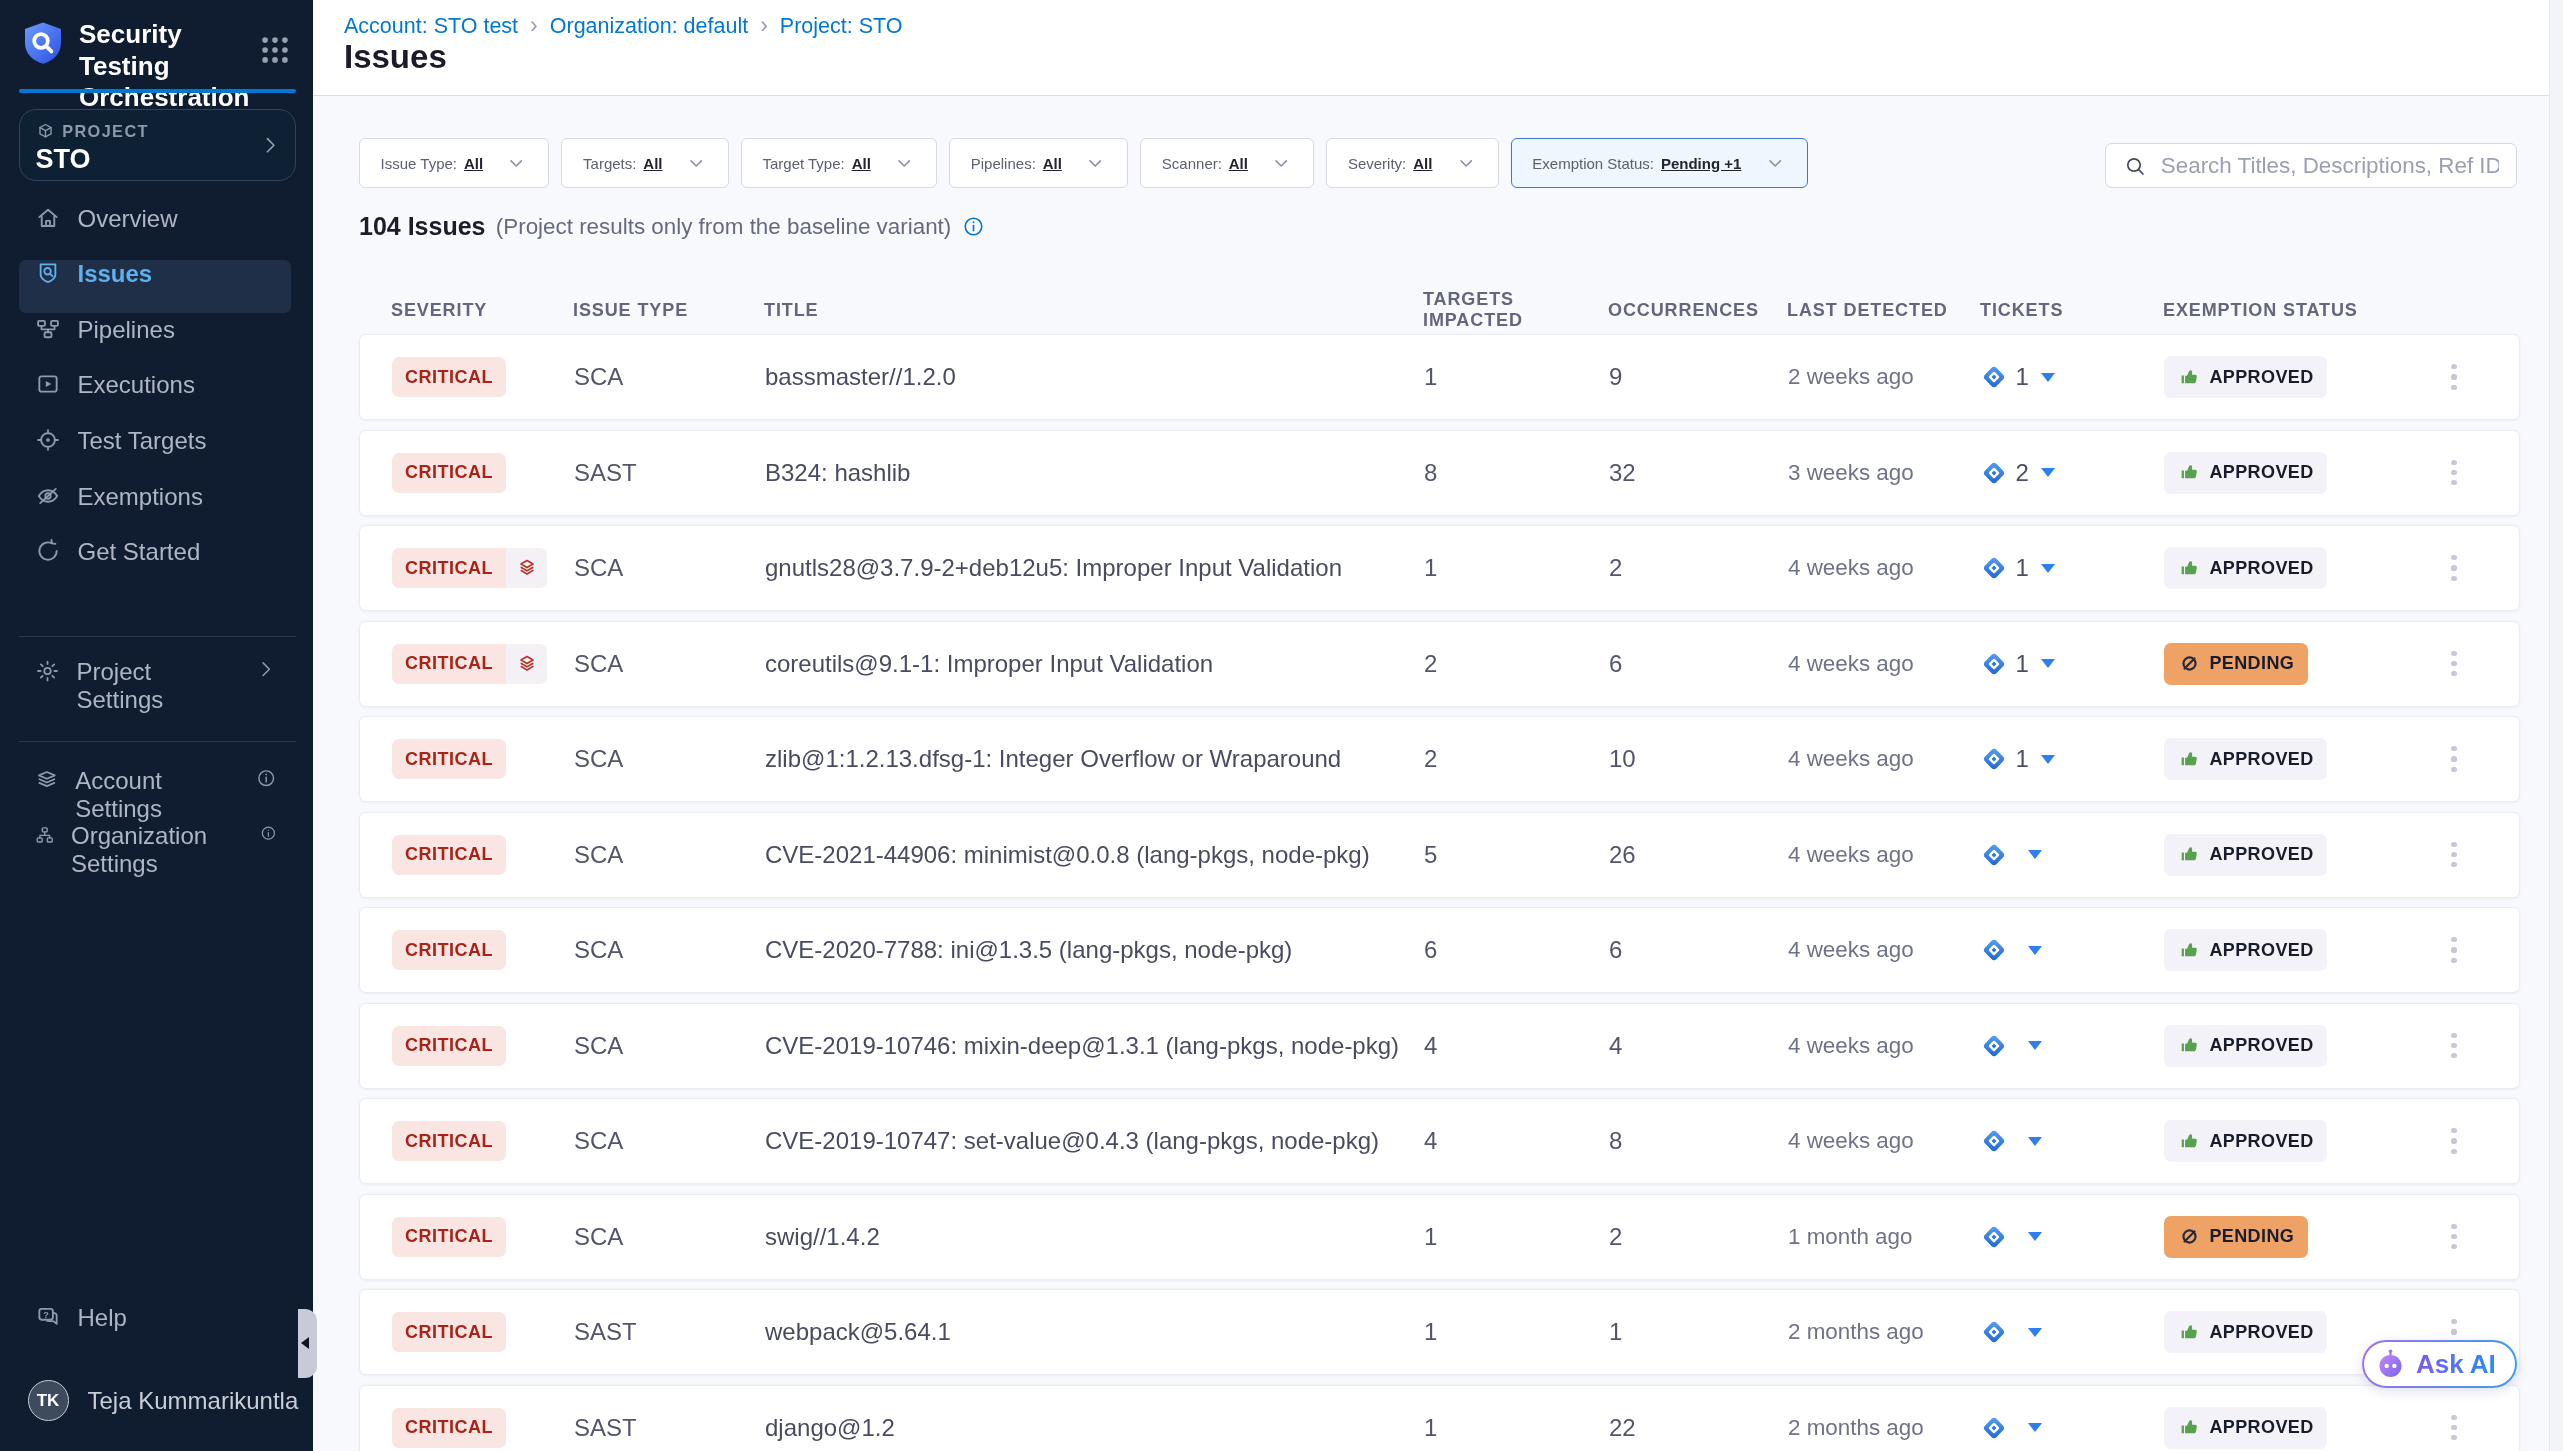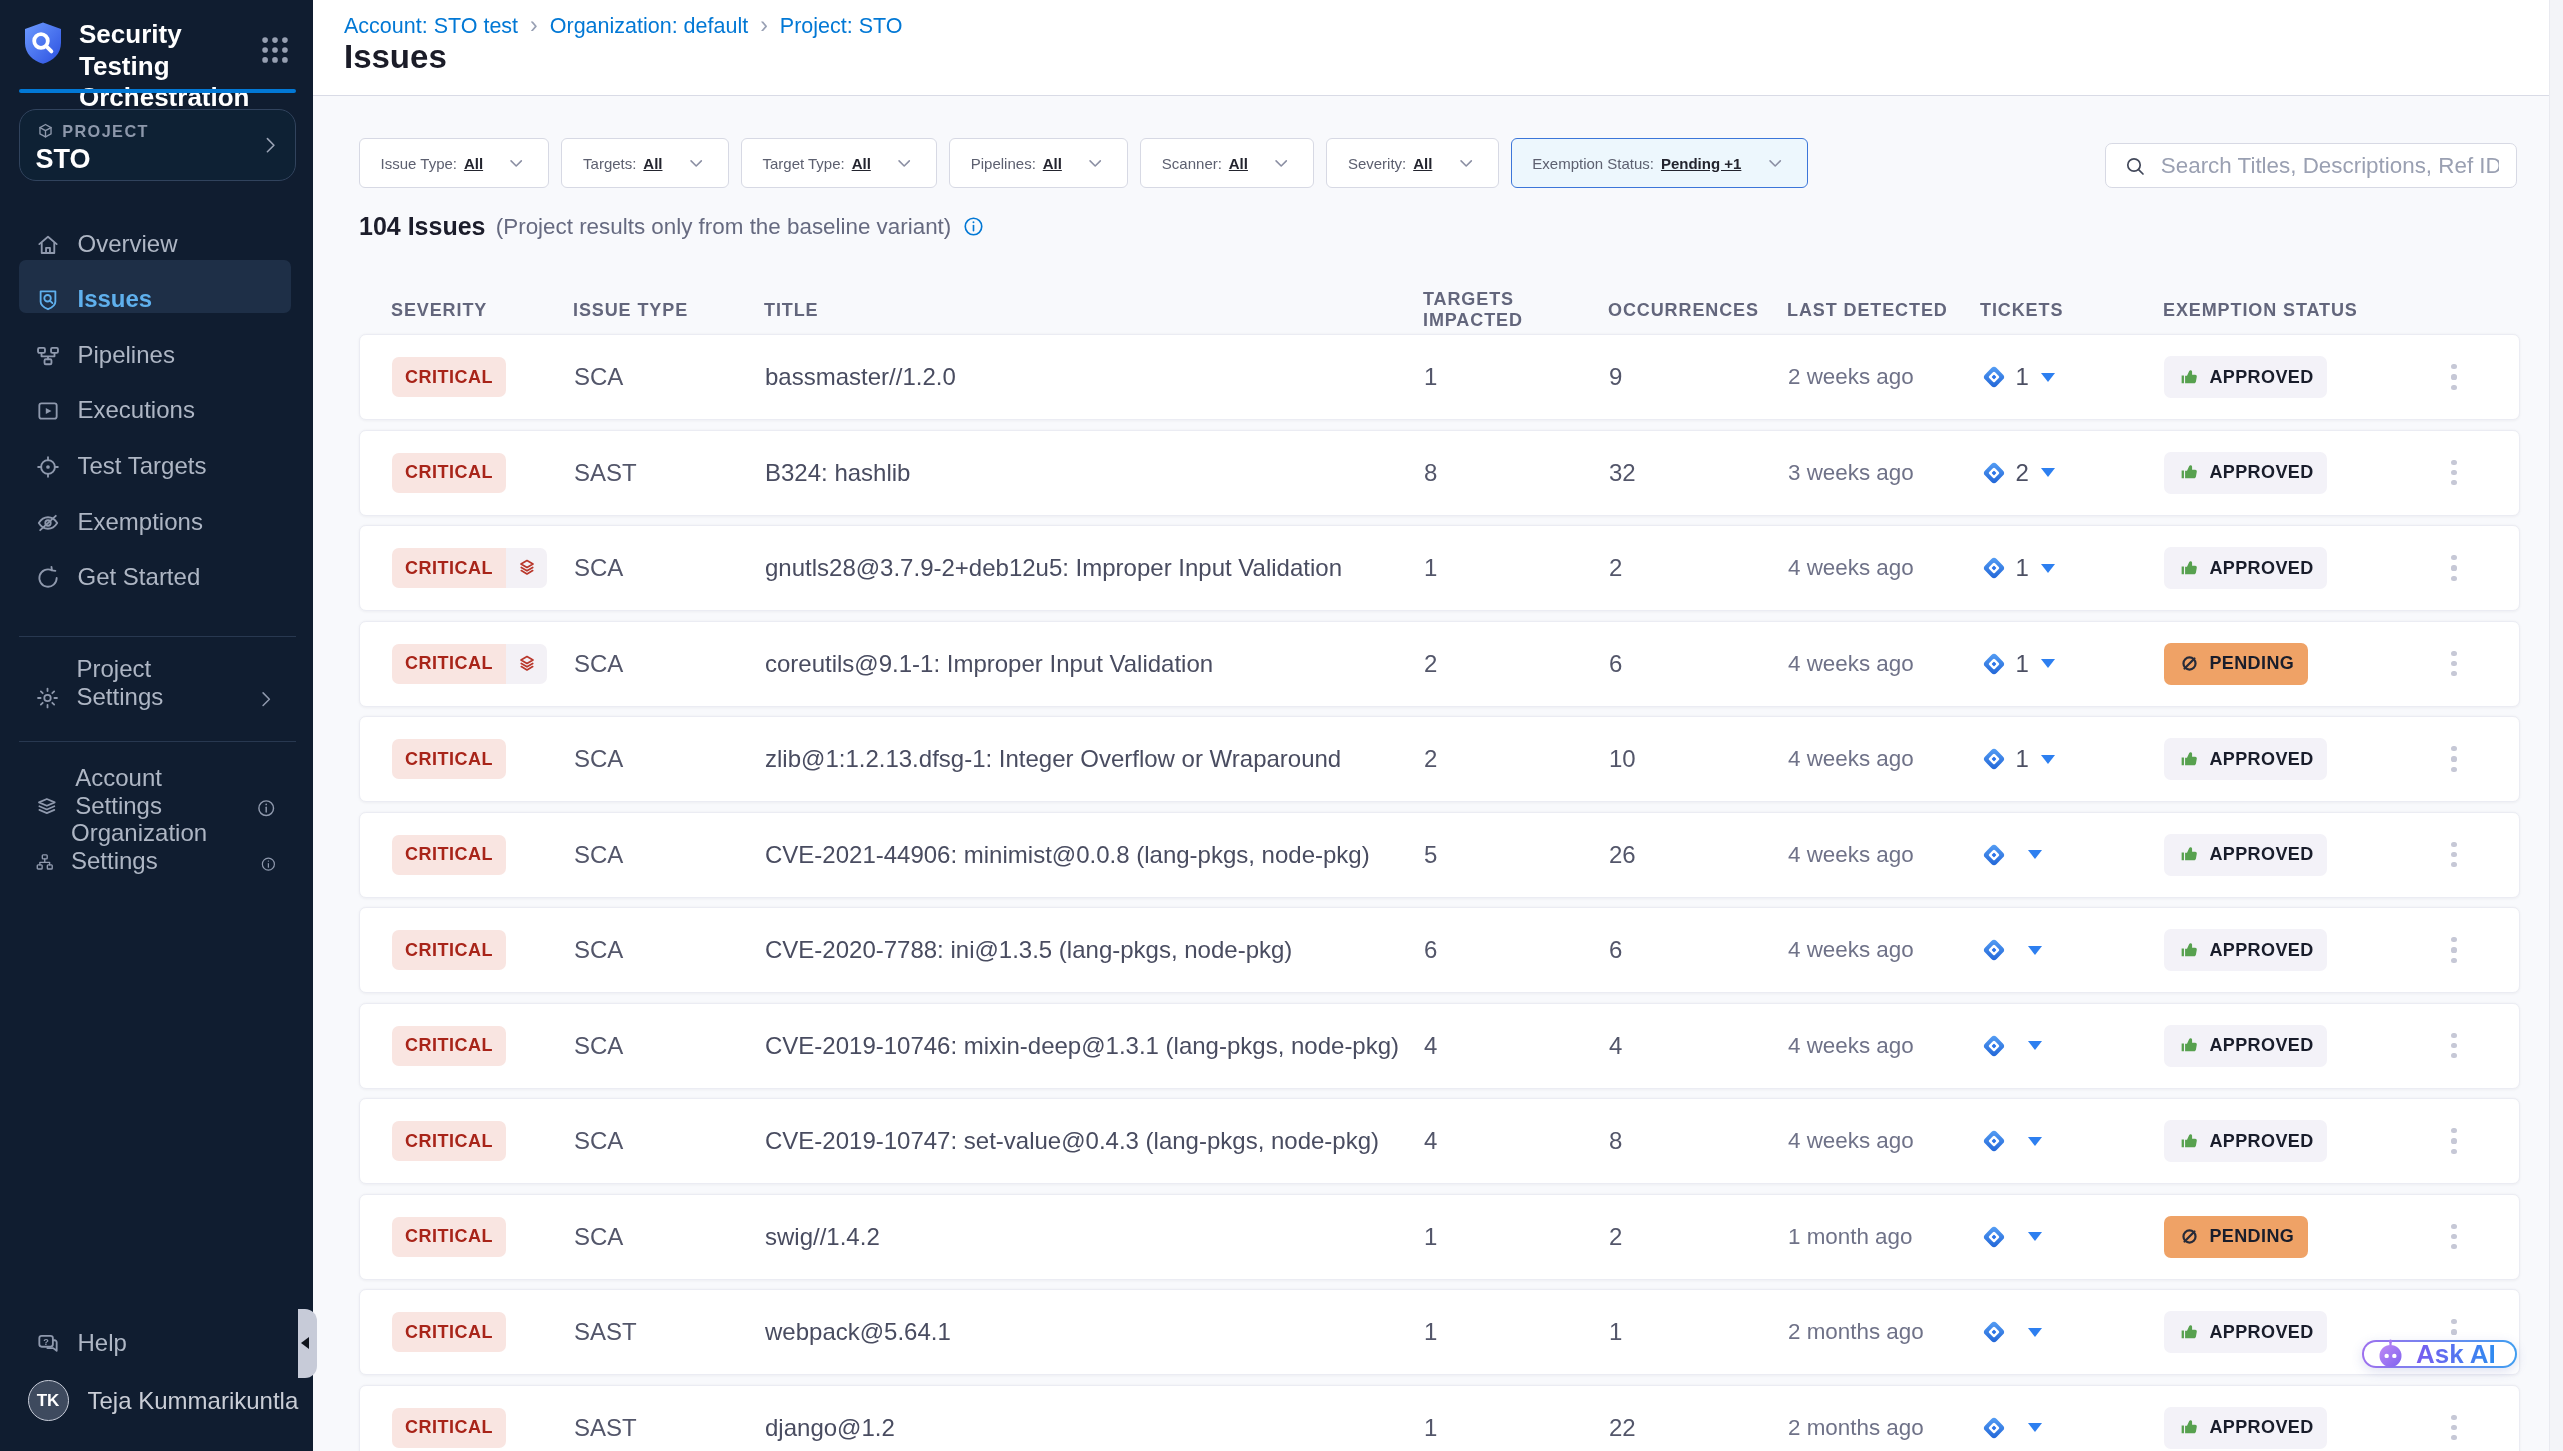--- a/index.html
+++ b/index.html
@@ -17,21 +17,21 @@
   .grid-ic { position:absolute; left:258px; top:33px; width:34px; height:34px; color:#97a0b2; cursor:pointer; }
   .blue-line { position:absolute; left:19px; top:89px; width:277px; height:4.3px; background:#0278d5; border-radius:2.6px; }
   .proj-card { position:absolute; left:19px; top:109px; width:277px; height:72px; border:0.9px solid #31435d;
                border-radius:17px; background:#0e2134; padding:12px 15.5px; cursor:pointer; }
   .proj-top { display:flex; align-items:center; gap:7.7px; color:#8d98ab; }
   .proj-top .icon { width:19px; height:19px; }
   .proj-label { font-size:16.3px; font-weight:700; letter-spacing:1.4px; }
   .proj-name { color:#fff; font-size:27px; font-weight:700; margin-top:3.4px; }
   .proj-chev { position:absolute; right:13.8px; top:24px; width:22.4px; height:22.4px; color:#9aa3b5; }
   .nav { position:absolute; left:0; top:202px; width:313px; }
-  .nav-item { height:53px; margin:2.6px 22.4px 1.7px 19px; display:flex; align-items:flex-end; gap:17px;
+  .nav-item { height:53px; margin:2.6px 22.4px 1.7px 19px; display:flex; align-items:flex-start; gap:17px;
               padding-left:15.5px; border-radius:6.9px; color:#aeb6c4; font-size:24px; cursor:pointer; }
   .nav-item .icon { width:26px; height:26px; color:#8f99ad; }
   .nav-item.active { background:#1e2f47; color:#5fb0ed; font-weight:700; }
   .nav-item.active .icon { color:#5fb0ed; }
   .nav-item .trail { margin-left:auto; margin-right:13.8px; width:22.4px; height:22.4px; color:#8f99ad; }
   .side-div { position:absolute; left:19px; width:277px; height:0.9px; background:#283850; }
   .nav2 { position:absolute; left:0; top:655px; width:313px; }
   .nav3 { position:absolute; left:0; top:764px; width:313px; }
   .help-row { position:absolute; left:19px; top:1304px; width:277px; }
   .user-row { position:absolute; left:0; top:1380px; width:313px; display:flex; align-items:center; gap:19px; padding-left:27.5px; cursor:pointer; }
@@ -98,21 +98,21 @@
                   font-size:18px; font-weight:800; letter-spacing:0.4px; color:#191d2b; }
   .status-badge .icon { width:23px; height:23px; }
   .st-approved { background:#f3f2f8; }
   .st-approved .icon { color:#57a14f; }
   .st-pending { background:#efa266; }
   .st-pending .icon { color:#272b39; }
   .kebab { width:34px; height:48px; display:flex; flex-direction:column; align-items:center;
            justify-content:center; gap:5.2px; cursor:pointer; background:none; border:none; }
   .kebab i { width:5.2px; height:5.2px; border-radius:50%; background:#c6c8d6; }
 
-  .ask-ai { position:absolute; left:2049px; top:1340px; height:28px; border-radius:24px; display:flex;
+  .ask-ai { position:absolute; left:2049px; top:1340px; height:48px; border-radius:24px; display:flex;
             align-items:center; gap:8.6px; padding:0 19px 0 10.3px; cursor:pointer;
             border:2.6px solid transparent;
             background:linear-gradient(#fff,#fff) padding-box, linear-gradient(90deg,#9d70ee,#3f9df0) border-box;
             box-shadow:0 3.4px 12px rgba(80,90,180,.18); }
   .ask-ai .icon { width:33px; height:33px; }
   .ask-ai .lbl { font-size:26px; font-weight:700; background:linear-gradient(90deg,#7a5cf0,#2d8cf0);
                  -webkit-background-clip:text; background-clip:text; color:transparent; }
 
   .edge-strip { position:absolute; right:0; top:0; width:13.8px; height:1452px; background:#f3f4f8;
                 border-left:0.9px solid #e9eaf0; }

